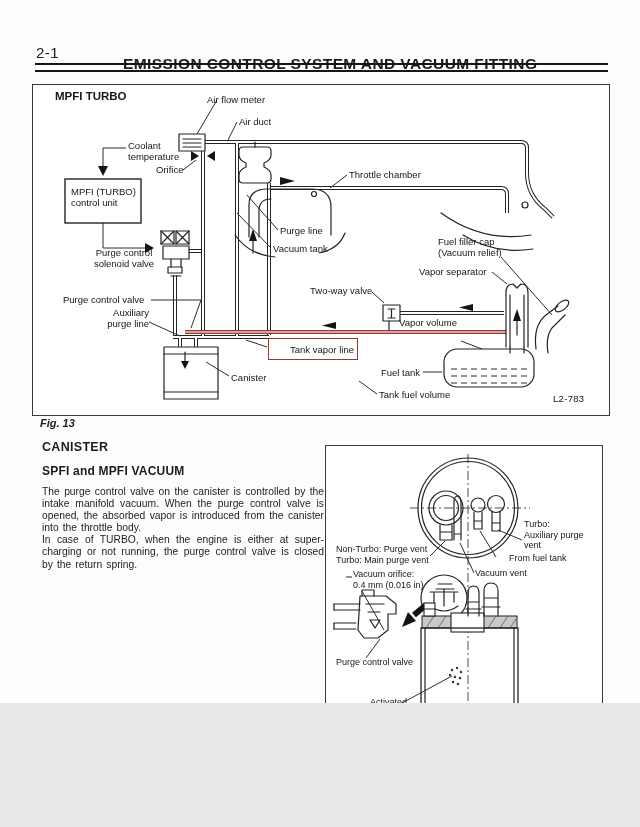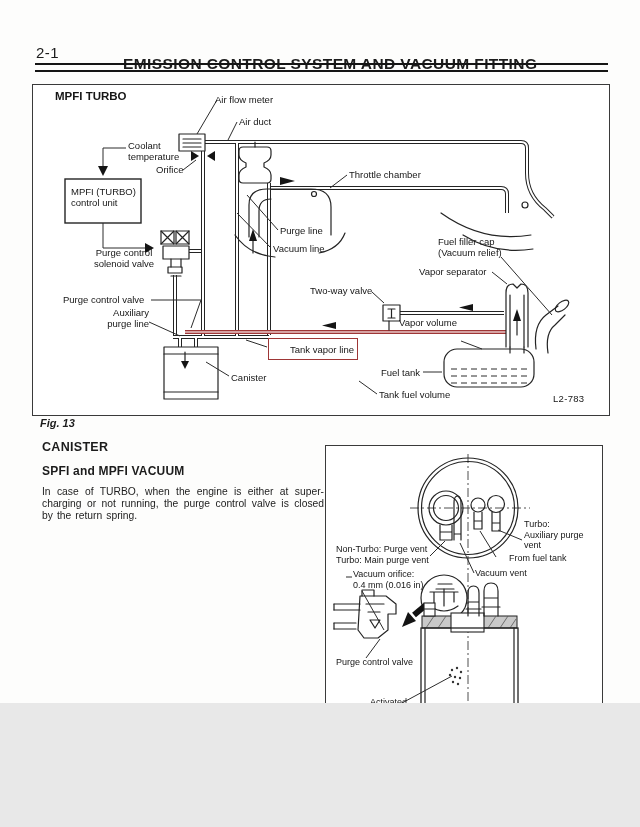--- a/index.html
+++ b/index.html
@@ -198,30 +198,30 @@
         <path d="M116,237 L147,251"></path>
         <path d="M234,262 L213,255"></path>
         <path d="M428,256 L449,264"></path>
         <path d="M196,291 L173,277"></path>
         <path d="M390,287 H409"></path>
         <path d="M344,309 L326,296"></path>
       </g>
     </svg>
 
     <div class="lbl lbl-bold" style="left:22px;top:6px;">MPFI TURBO</div>
-    <div class="lbl" style="left:182px;top:9px;">Air flow meter</div>
+    <div class="lbl" style="left:174px;top:9px;">Air flow meter</div>
     <div class="lbl" style="left:206px;top:31px;">Air duct</div>
     <div class="lbl" style="left:95px;top:55px;">Coolant
 temperature</div>
     <div class="lbl" style="left:123px;top:79px;">Orifice</div>
     <div class="lbl" style="left:316px;top:84px;">Throttle chamber</div>
     <div class="lbl" style="left:38px;top:101px;width:66px;">MPFI (TURBO)
 control unit</div>
     <div class="lbl" style="left:247px;top:140px;">Purge line</div>
-    <div class="lbl" style="left:240px;top:158px;">Vacuum line</div>
+    <div class="lbl" style="left:240px;top:158px;">Vacuum tank</div>
     <div class="lbl lbl-center" style="left:58px;top:162px;width:66px;">Purge control
 solenoid valve</div>
     <div class="lbl" style="left:405px;top:151px;">Fuel filler cap
 (Vacuum relief)</div>
     <div class="lbl" style="left:386px;top:181px;">Vapor separator</div>
     <div class="lbl" style="left:277px;top:200px;">Two-way valve</div>
     <div class="lbl" style="left:30px;top:209px;">Purge control valve</div>
     <div class="lbl lbl-right" style="left:70px;top:222px;width:46px;">Auxiliary
 purge line</div>
     <div class="red-box" style="left:235px;top:253px;width:70px;height:20px;">
@@ -231,20 +231,21 @@
     <div class="lbl" style="left:198px;top:287px;">Canister</div>
     <div class="lbl" style="left:348px;top:282px;">Fuel tank</div>
     <div class="lbl" style="left:346px;top:304px;">Tank fuel volume</div>
     <div class="lbl lbl-ref" style="left:520px;top:308px;">L2-783</div>
   </div>
   <div class="fig-caption" id="fig13-caption">Fig. 13</div>
 
   <div class="txt-col">
     <div class="h-canister">CANISTER</div>
     <div class="h-spfi">SPFI and MPFI VACUUM</div>
+    <p class="para">The purge control valve on the canister is controlled by the intake manifold vacuum.  When the purge control valve is opened, the absorbed vapor is introduced from the canister into the throttle body.</p>
     <p class="para">In case of TURBO, when the engine is either at super-charging or not running, the purge control valve is closed by the return spring.</p>
   </div>
 
   <div class="fig-frame" id="fig14-frame">
     <svg width="276" height="330" viewBox="0 0 276 330">
 
       <path class="dd" d="M142,8 V300"></path>
       <path class="dd" d="M84,62 H204"></path>
 
       <g class="ln">

